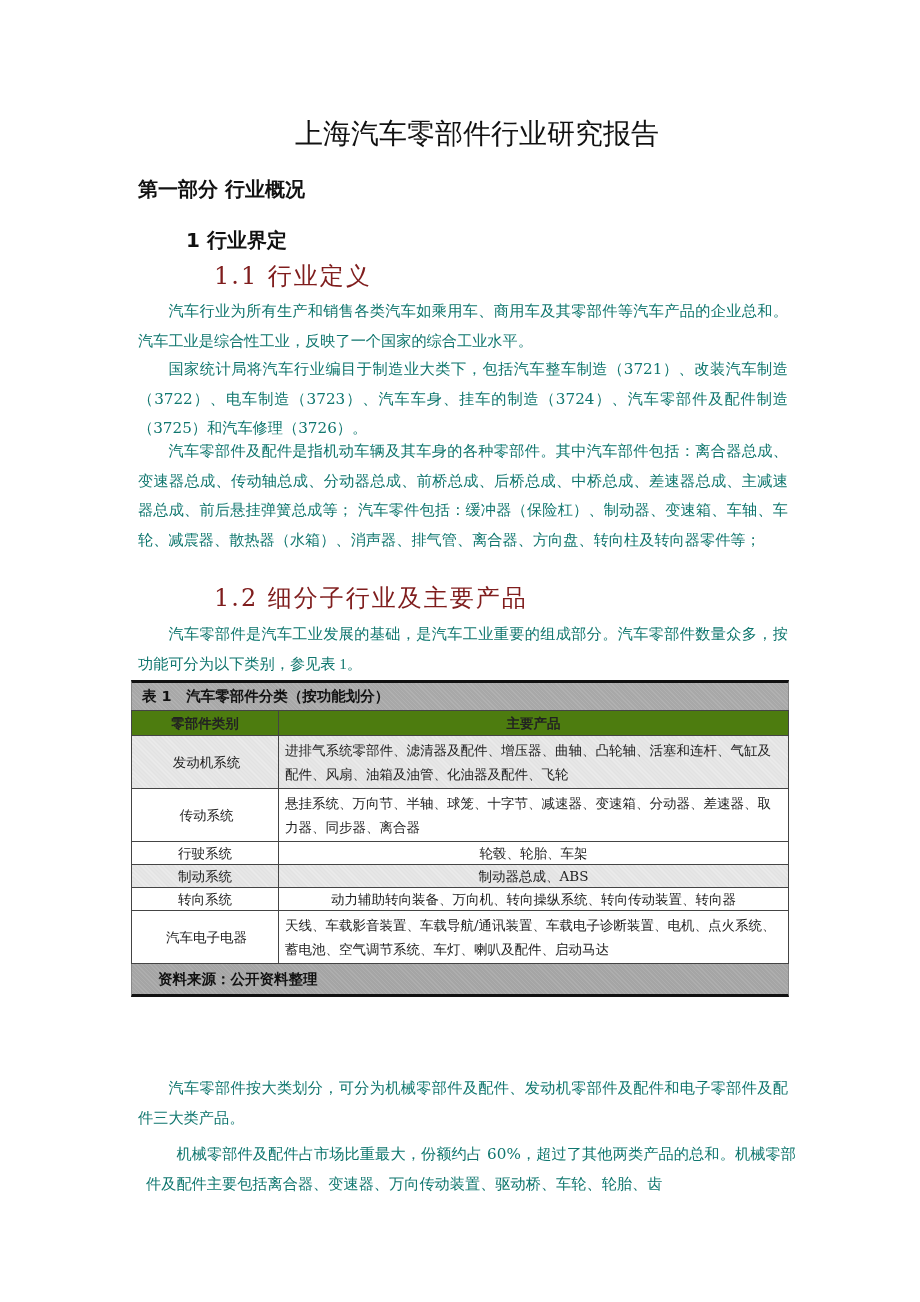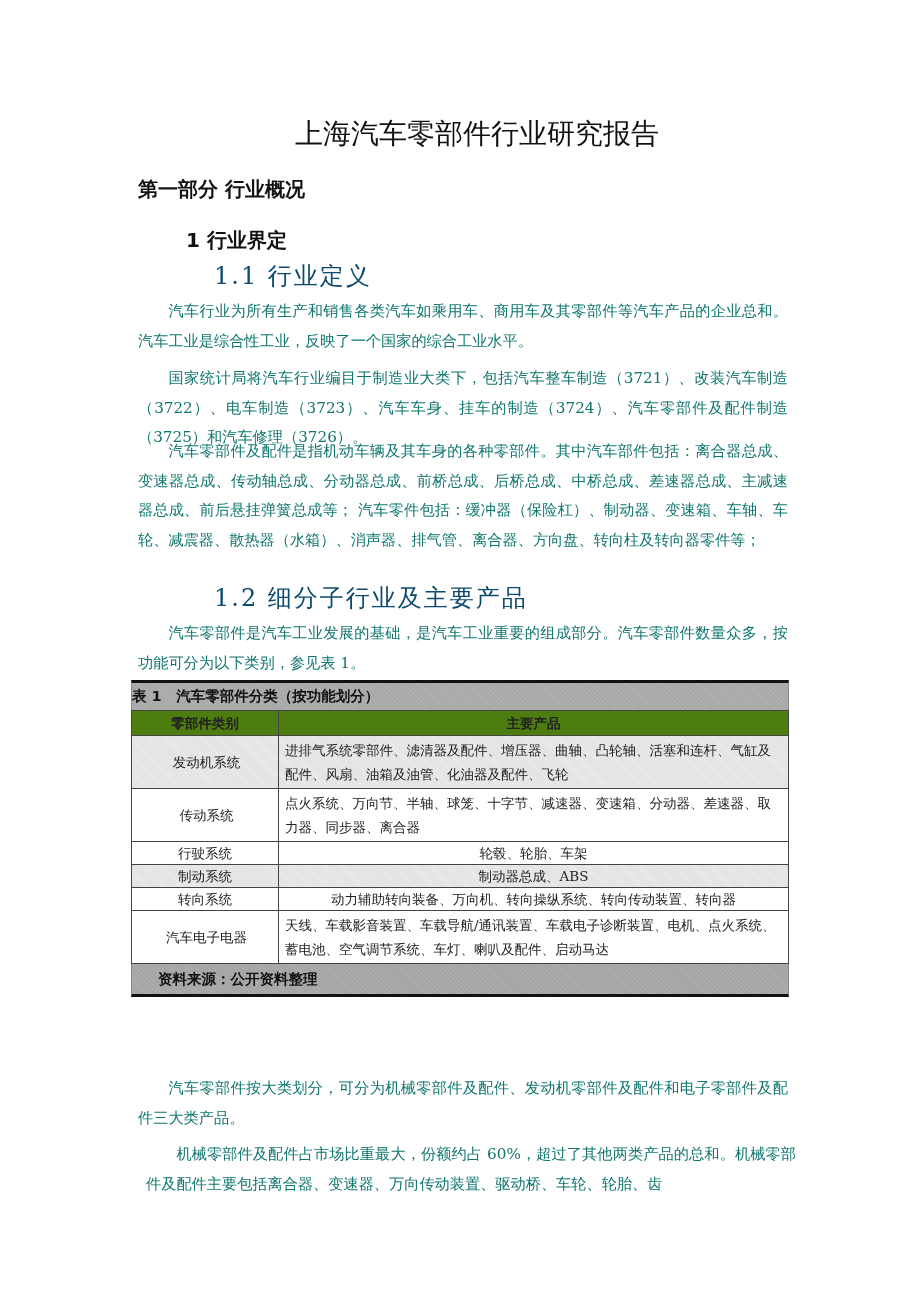--- a/index.html
+++ b/index.html
@@ -22,31 +22,31 @@
       font-size: 20px; font-weight: bold; line-height: 30px; color: #111;
     }
     .h1 {
       position: absolute; left: 186px; top: 225px;
       font-family: "DejaVu Sans", "Liberation Sans", sans-serif;
       font-size: 20px; font-weight: bold; line-height: 30px; color: #111;
     }
     .h2 {
       position: absolute; left: 214px;
       font-family: "DejaVu Serif", "Liberation Serif", serif;
-      font-size: 24px; line-height: 32px; color: #0c4a6e; letter-spacing: 2px;
+      font-size: 24px; line-height: 32px; color: #7f1d1d; letter-spacing: 2px;
     }
     .para {
       position: absolute; left: 138px; width: 650px;
       font-size: 15.2px; line-height: 29.5px; text-indent: 2em;
       text-align: justify; color: #0f766e;
     }
     
     .tbl-wrap { position: absolute; left: 131px; top: 680px; width: 658px; }
     .tbl-caption {
-      height: 27px; line-height: 27px; padding-left: 0;
+      height: 27px; line-height: 27px; padding-left: 10px;
       border-top: 3px solid #111;
       background: #a8a8a8;
       background-image: repeating-linear-gradient(45deg, rgba(255,255,255,0.10) 0 1px, transparent 1px 3px);
       font-family: "DejaVu Sans", "Liberation Sans", sans-serif;
       font-size: 14.5px; font-weight: bold; color: #111;
       border-left: 1px solid #888; border-right: 1px solid #888;
     }
     table { border-collapse: collapse; width: 658px; table-layout: fixed; }
     td, th {
       border: 1px solid #444; font-size: 13.5px; line-height: 24px;
@@ -81,46 +81,46 @@
 
   <div class="title">上海汽车零部件行业研究报告</div>
 
   <div class="h-part">第一部分 行业概况</div>
 
   <div class="h1">1 行业界定</div>
 
   <div class="h2" style="top:260px;">1.1 行业定义</div>
 
   <p class="para" style="top:297px; margin:0;">汽车行业为所有生产和销售各类汽车如乘用车、商用车及其零部件等汽车产品的企业总和。汽车工业是综合性工业，反映了一个国家的综合工业水平。</p>
-  <p class="para" style="top:364px; margin:0;">国家统计局将汽车行业编目于制造业大类下，包括汽车整车制造（3721）、改装汽车制造（3722）、电车制造（3723）、汽车车身、挂车的制造（3724）、汽车零部件及配件制造（3725）和汽车修理（3726）。</p>
+  <p class="para" style="top:355px; margin:0;">国家统计局将汽车行业编目于制造业大类下，包括汽车整车制造（3721）、改装汽车制造（3722）、电车制造（3723）、汽车车身、挂车的制造（3724）、汽车零部件及配件制造（3725）和汽车修理（3726）。</p>
   <p class="para" style="top:437px; margin:0;">汽车零部件及配件是指机动车辆及其车身的各种零部件。其中汽车部件包括：离合器总成、变速器总成、传动轴总成、分动器总成、前桥总成、后桥总成、中桥总成、差速器总成、主减速器总成、前后悬挂弹簧总成等； 汽车零件包括：缓冲器（保险杠）、制动器、变速箱、车轴、车轮、减震器、散热器（水箱）、消声器、排气管、离合器、方向盘、转向柱及转向器零件等；</p>
 
   <div class="h2" style="top:582px;">1.2 细分子行业及主要产品</div>
 
-  <p class="para" style="top:619px; margin:0;">汽车零部件是汽车工业发展的基础，是汽车工业重要的组成部分。汽车零部件数量众多，按功能可分为以下类别，参见表 1。</p>
+  <p class="para" style="top:619px; margin:0;font-family:Liberation Serif, serif;">汽车零部件是汽车工业发展的基础，是汽车工业重要的组成部分。汽车零部件数量众多，按功能可分为以下类别，参见表 1。</p>
 
   <div class="tbl-wrap">
     <div class="tbl-caption">表 1　汽车零部件分类（按功能划分）</div>
     <table>
       <colgroup>
           <col style="width:147px">
           <col>
         </colgroup>
       <tbody>
           <tr>
         <th>零部件类别</th>
         <th>主要产品</th>
       </tr>
       <tr class="shade">
         <td class="cat">发动机系统</td>
         <td class="prod">进排气系统零部件、滤清器及配件、增压器、曲轴、凸轮轴、活塞和连杆、气缸及配件、风扇、油箱及油管、化油器及配件、飞轮</td>
       </tr>
       <tr>
         <td class="cat">传动系统</td>
-        <td class="prod">点火系统、万向节、半轴、球笼、十字节、减速器、变速箱、分动器、差速器、取力器、同步器、离合器</td>
+        <td class="prod">悬挂系统、万向节、半轴、球笼、十字节、减速器、变速箱、分动器、差速器、取力器、同步器、离合器</td>
       </tr>
       <tr class="single">
         <td class="cat">行驶系统</td>
         <td class="prod center">轮毂、轮胎、车架</td>
       </tr>
       <tr class="shade single">
         <td class="cat">制动系统</td>
         <td class="prod center">制动器总成、ABS</td>
       </tr>
       <tr class="single">

